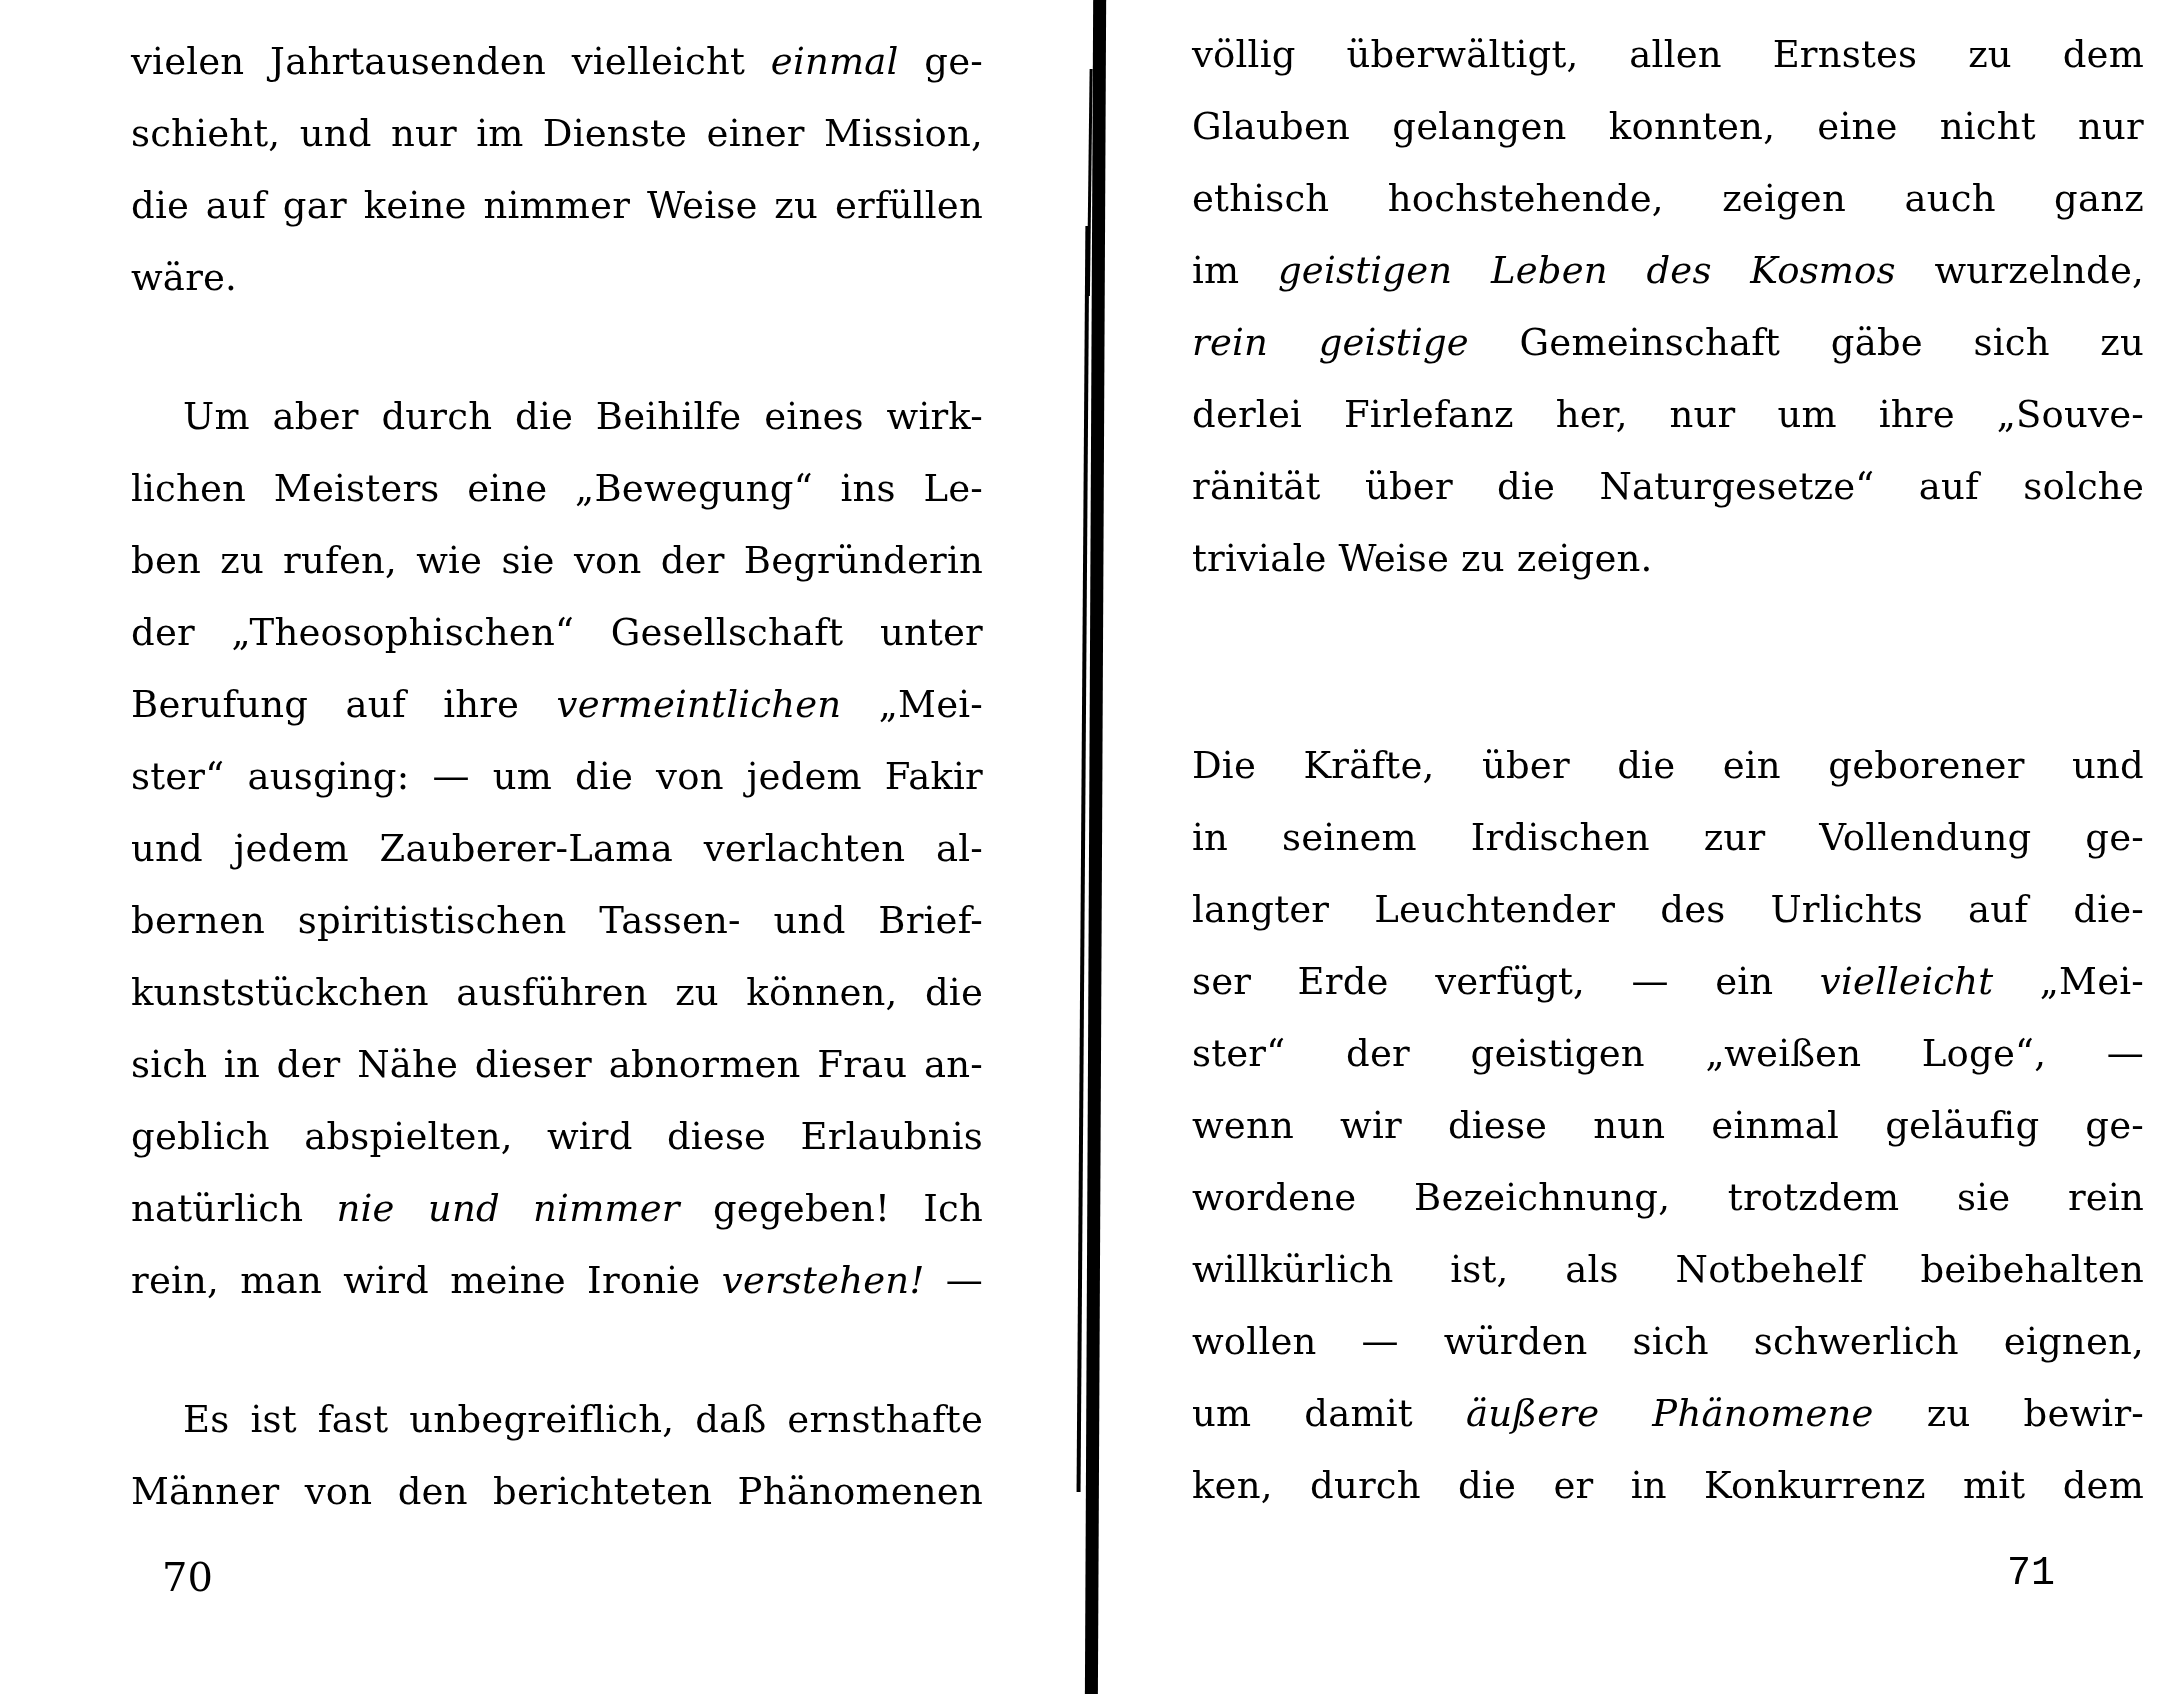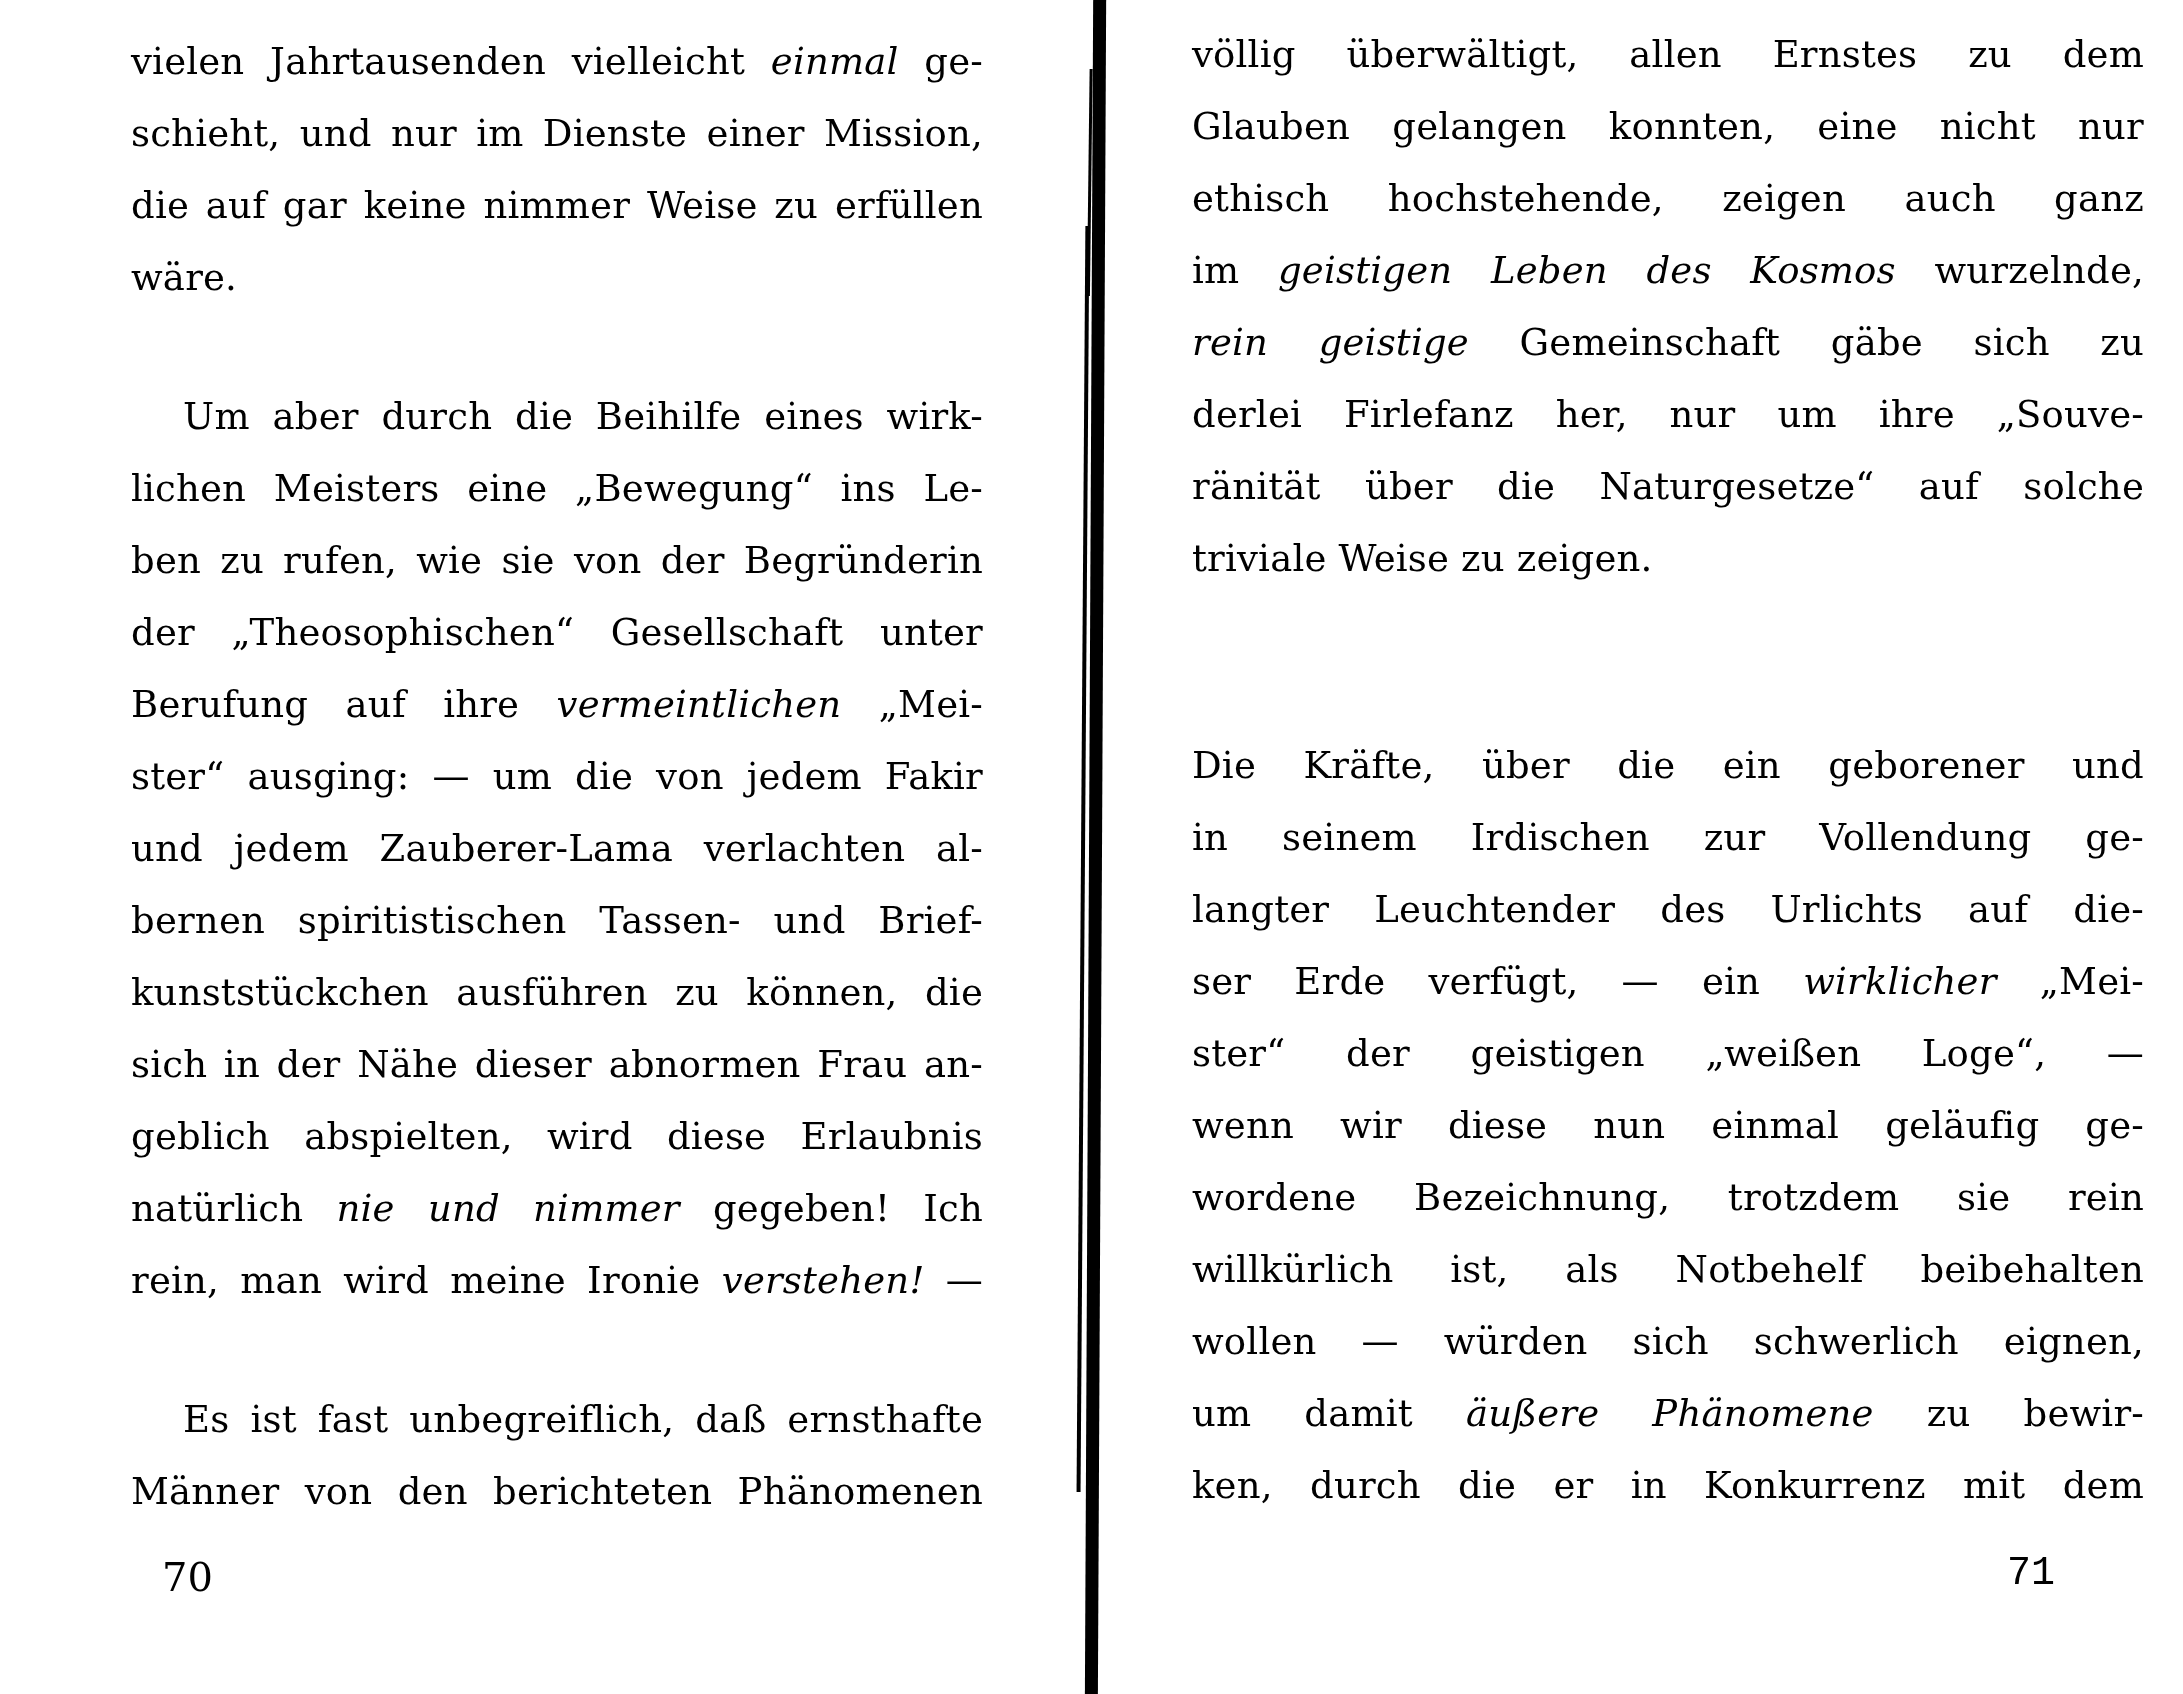--- a/index.html
+++ b/index.html
@@ -120,21 +120,21 @@
         <div class="line"><span>im </span><span class="it">geistigen Leben des Kosmos</span><span> wurzelnde,</span></div>
         <div class="line"><span class="it">rein geistige</span><span> Gemeinschaft gäbe sich zu</span></div>
         <div class="line"><span>derlei Firlefanz her, nur um ihre „Souve-</span></div>
         <div class="line"><span>ränität über die Naturgesetze“ auf solche</span></div>
         <div class="line no-just"><span>triviale Weise zu zeigen.</span></div>
       </div>
       <div class="para">
         <div class="line"><span>Die Kräfte, über die ein geborener und</span></div>
         <div class="line"><span>in seinem Irdischen zur Vollendung ge-</span></div>
         <div class="line"><span>langter Leuchtender des Urlichts auf die-</span></div>
-        <div class="line"><span>ser Erde verfügt, — ein </span><span class="it">wirklicher</span><span> „Mei-</span></div>
+        <div class="line"><span>ser Erde verfügt, — ein </span><span class="it">vielleicht</span><span> „Mei-</span></div>
         <div class="line"><span>ster“ der geistigen „weißen Loge“, —</span></div>
         <div class="line"><span>wenn wir diese nun einmal geläufig ge-</span></div>
         <div class="line"><span>wordene Bezeichnung, trotzdem sie rein</span></div>
         <div class="line"><span>willkürlich ist, als Notbehelf beibehalten</span></div>
         <div class="line"><span>wollen — würden sich schwerlich eignen,</span></div>
         <div class="line"><span>um damit </span><span class="it">äußere Phänomene</span><span> zu bewir-</span></div>
         <div class="line"><span>ken, durch die er in Konkurrenz mit dem</span></div>
       </div>
     </div>
 

